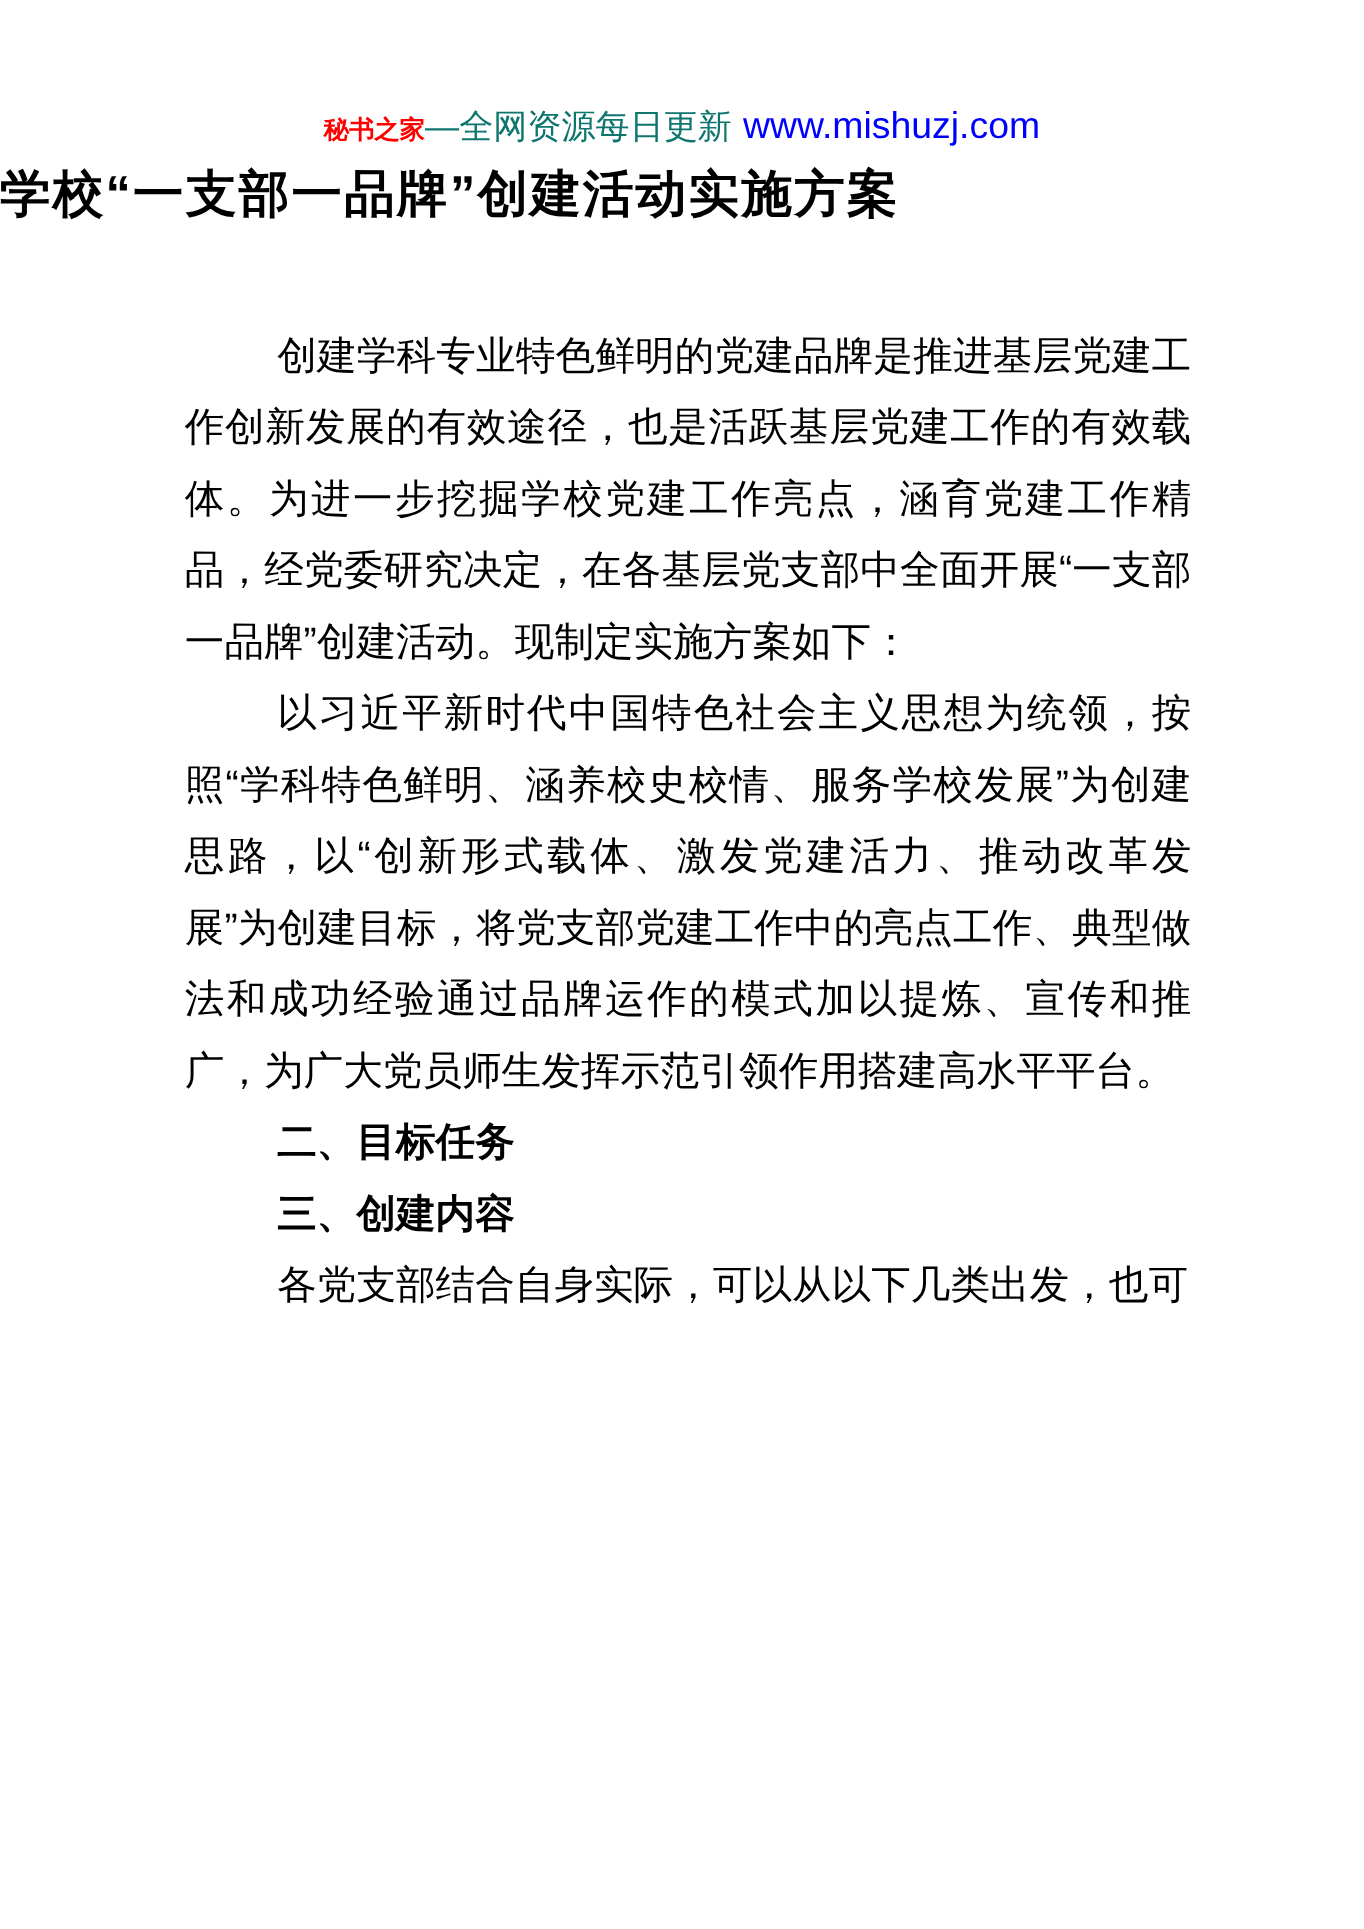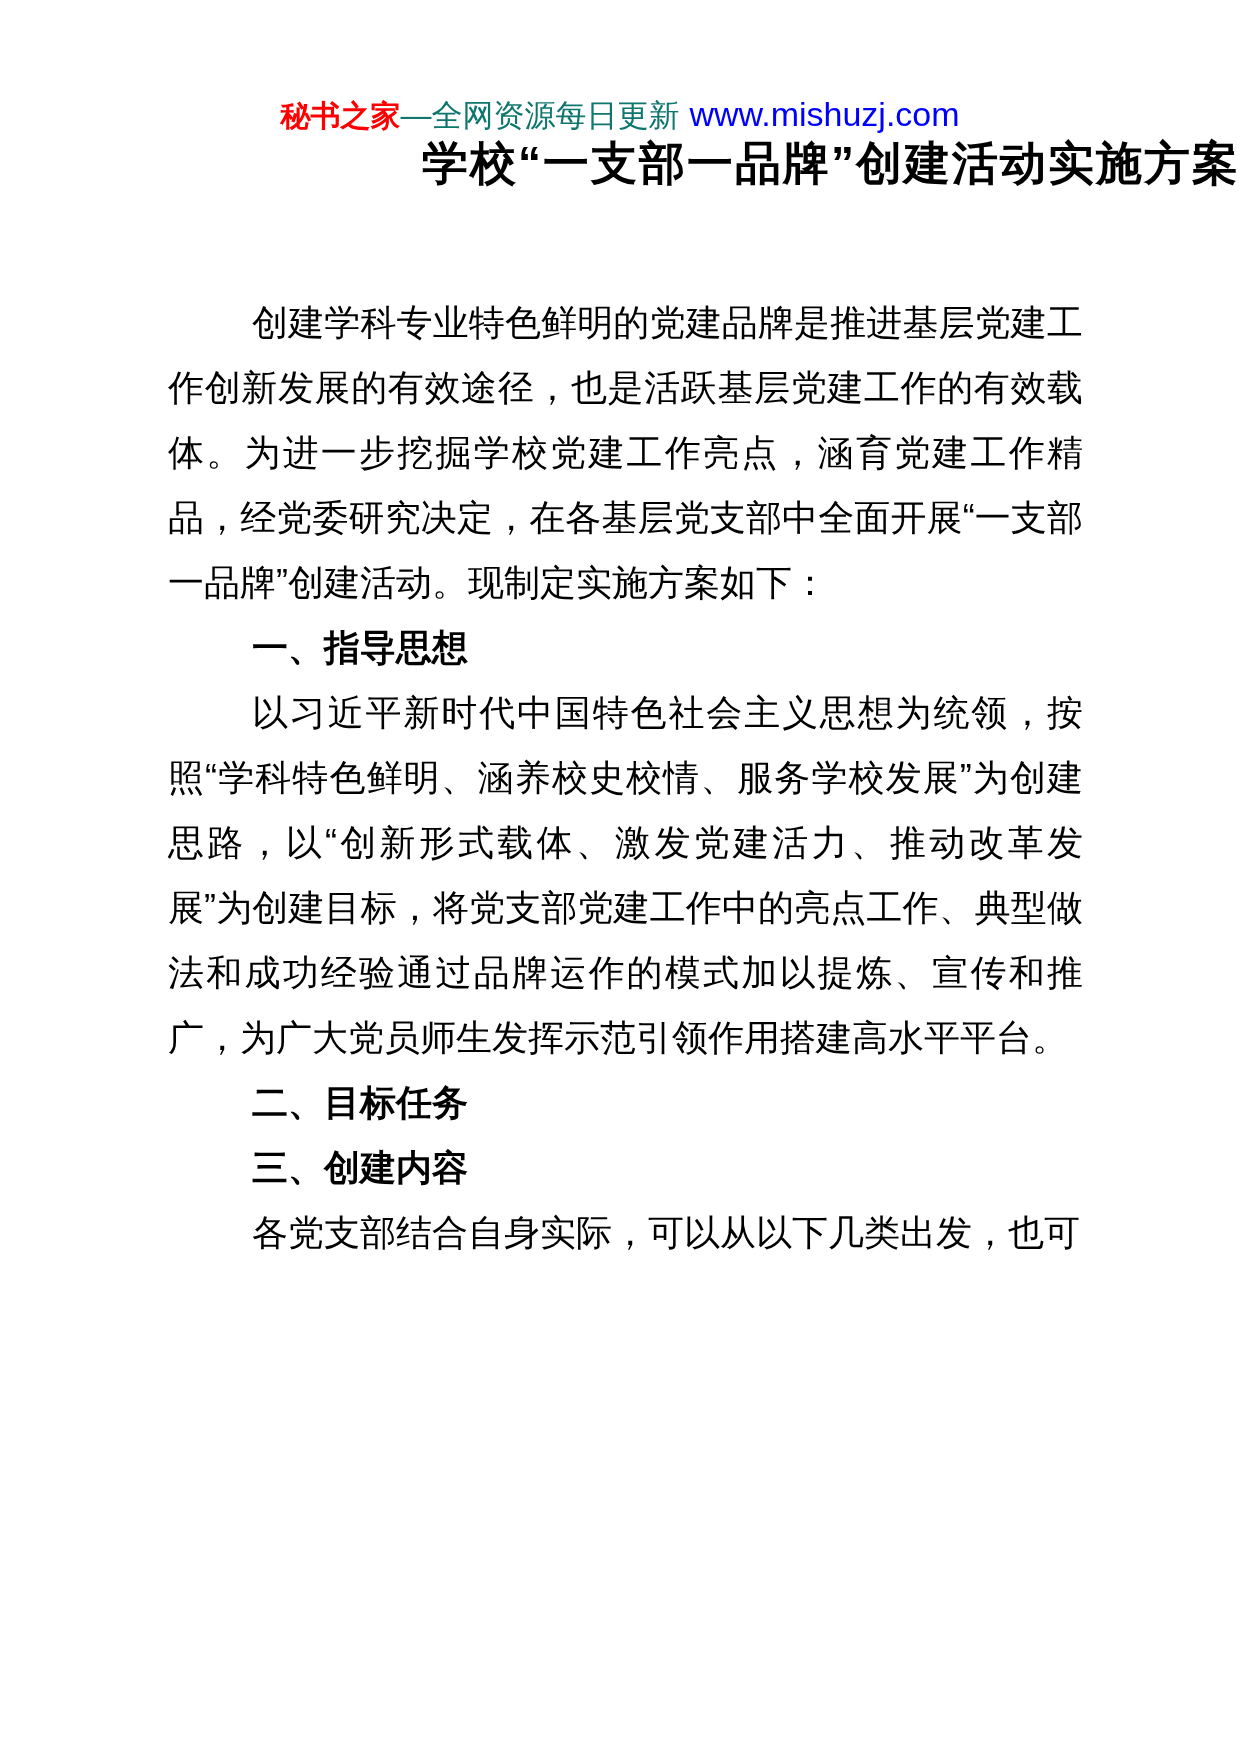--- a/index.html
+++ b/index.html
@@ -21,39 +21,39 @@
     position: absolute;
     top: 92px;
     left: 0;
     width: 100%;
     text-align: center;
     font-size: 31px;
     line-height: 44px;
     white-space: nowrap;
   }
   .site-header .brand {
-    font-size: 30px;
+    font-size: 23px;
     font-weight: bold;
     margin-top: 14px;
   }
   .site-header .tagline {
     font-size: 31px;
     color: #0f766e;
   }
   .site-header .url {
     font-size: 34px;
     margin-left: 10px;
   }
   
   .doc-title {
     position: absolute;
-    top: 131px;
+    top: 144px;
     left: 0;
     width: 100%;
-    text-align: right;
+    text-align: left;
     font-size: 46px;
     font-weight: bold;
     letter-spacing: 2px;
     line-height: 64px;
     white-space: nowrap;
   }
   
   .doc-body {
     position: absolute;
     top: 290px;
@@ -79,20 +79,19 @@
 <div class="page">
 
   <div class="site-header">
     <span class="brand" style="color: rgb(255, 0, 0);">秘书之家</span><span class="tagline">—全网资源每日更新</span><span class="url" style="color: rgb(0, 0, 255); margin-top: 22px;">www.mishuzj.com</span>
   </div>
 
   <div class="doc-title">学校“一支部一品牌”创建活动实施方案</div>
 
   <div class="doc-body">
       <p class="para">创建学科专业特色鲜明的党建品牌是推进基层党建工作创新发展的有效途径，也是活跃基层党建工作的有效载体。为进一步挖掘学校党建工作亮点，涵育党建工作精品，经党委研究决定，在各基层党支部中全面开展“一支部一品牌”创建活动。现制定实施方案如下：</p>
-      <p class="heading">一、指导思想</p>
       <p class="para">以习近平新时代中国特色社会主义思想为统领，按照“学科特色鲜明、涵养校史校情、服务学校发展”为创建思路，以“创新形式载体、激发党建活力、推动改革发展”为创建目标，将党支部党建工作中的亮点工作、典型做法和成功经验通过品牌运作的模式加以提炼、宣传和推广，为广大党员师生发挥示范引领作用搭建高水平平台。</p>
       <p class="heading">二、目标任务</p>
       <p class="heading">三、创建内容</p>
       <p class="para">各党支部结合自身实际，可以从以下几类出发，也可</p>
     </div>
 
 </div>
 
 </body></html>

